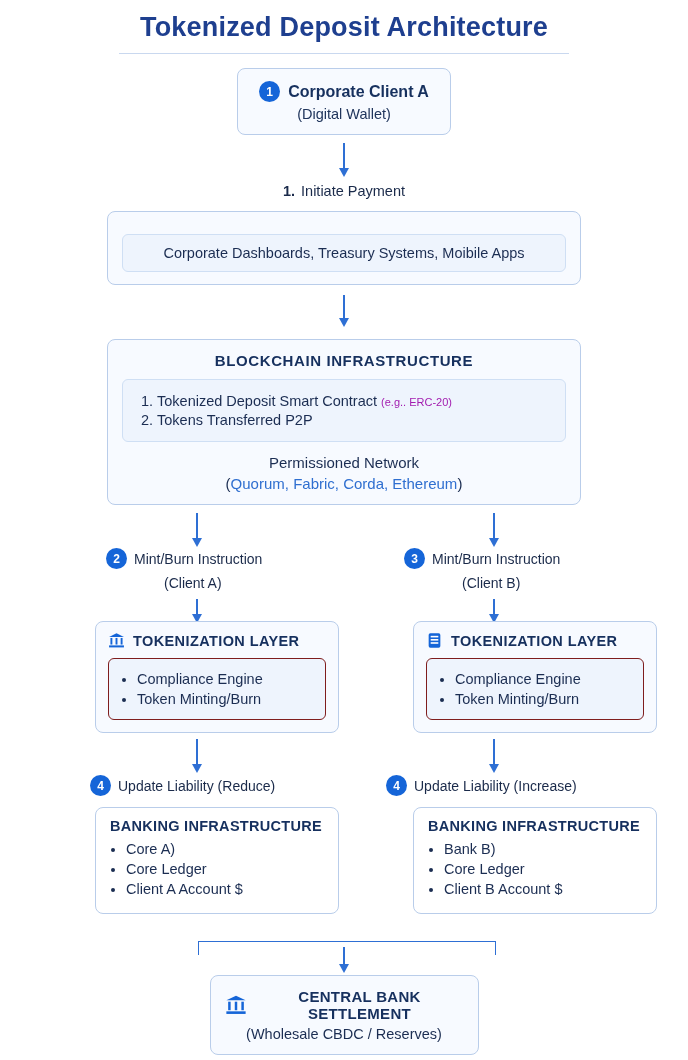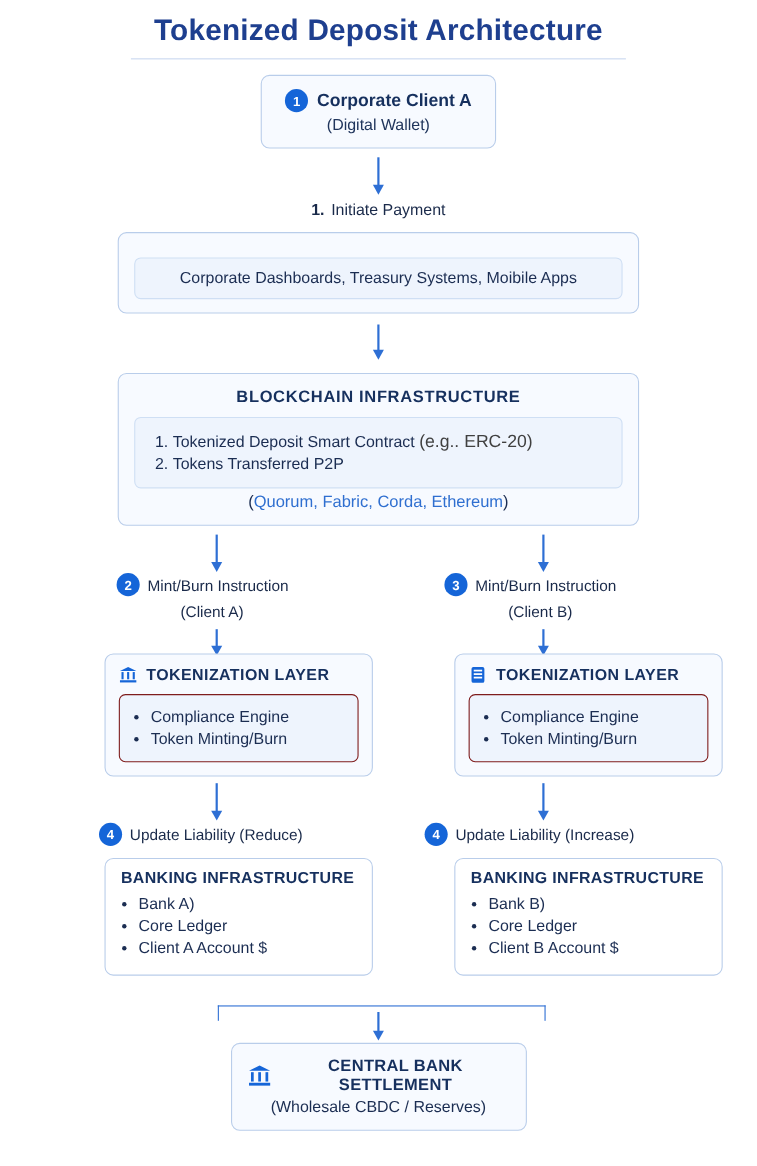--- a/index.html
+++ b/index.html
@@ -146,21 +146,21 @@
     text-align: left;
   }
   .inner-panel ol {
     margin: 0;
     padding-left: 22px;
   }
   .inner-panel ol li {
     margin: 3px 0;
     font-size: 14.5px;
   }
-  .muted-small { font-size: 16px; color: #404040; }
+  .muted-small { font-size: 11px; color: #a21caf; }
 
   .net-title {
     margin-top: 12px;
     font-size: 15px;
     text-align: center;
     color: #1b2d52;
   }
   .net-items {
     margin-top: 4px;
     font-size: 15px;
@@ -335,20 +335,21 @@
       <ol>
         <li>
           <span>Tokenized Deposit Smart Contract</span>
           <span class="muted-small">(e.g.. ERC-20)</span>
         </li>
         <li>
           <span>Tokens Transferred P2P</span>
         </li>
       </ol>
     </div>
+    <div class="net-title">Permissioned Network</div>
     <div class="net-items">
       <span class="paren">(</span><span>Quorum, Fabric, Corda, Ethereum</span><span class="paren">)</span>
     </div>
   </div>
 
   <div class="cols" style="height:104px;">
     <div class="mini-arrow" style="left:196px; top:8px;"></div>
     <div class="mini-arrow" style="left:493px; top:8px;"></div>
 
     <div class="side-label" style="left:106px; top:43px;">
@@ -426,21 +427,21 @@
       <span class="badge">4</span>
       <span>Update Liability (Increase)</span>
     </div>
   </div>
 
   <div class="cols" style="height:116px; margin-top:10px;">
     <div class="col left">
       <div class="box-white bank-box">
         <div class="bank-head">BANKING INFRASTRUCTURE</div>
         <ul class="bullets">
-          <li>Bank A)</li>
+          <li>Core A)</li>
           <li>Core Ledger</li>
           <li>Client A Account $</li>
         </ul>
       </div>
     </div>
     <div class="col right">
       <div class="box-white bank-box">
         <div class="bank-head">BANKING INFRASTRUCTURE</div>
         <ul class="bullets">
           <li>Bank B)</li>

